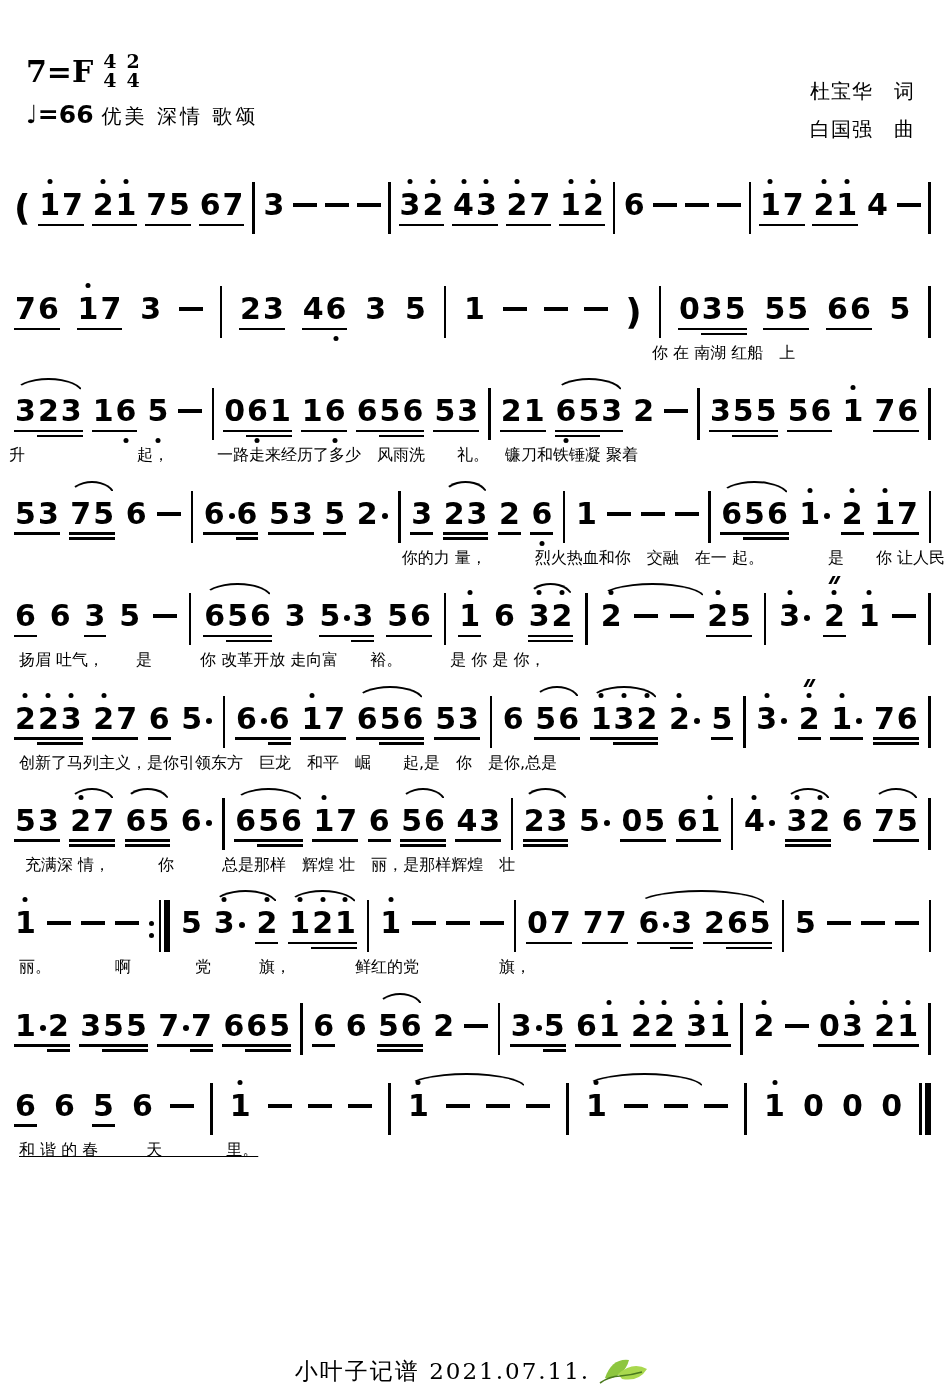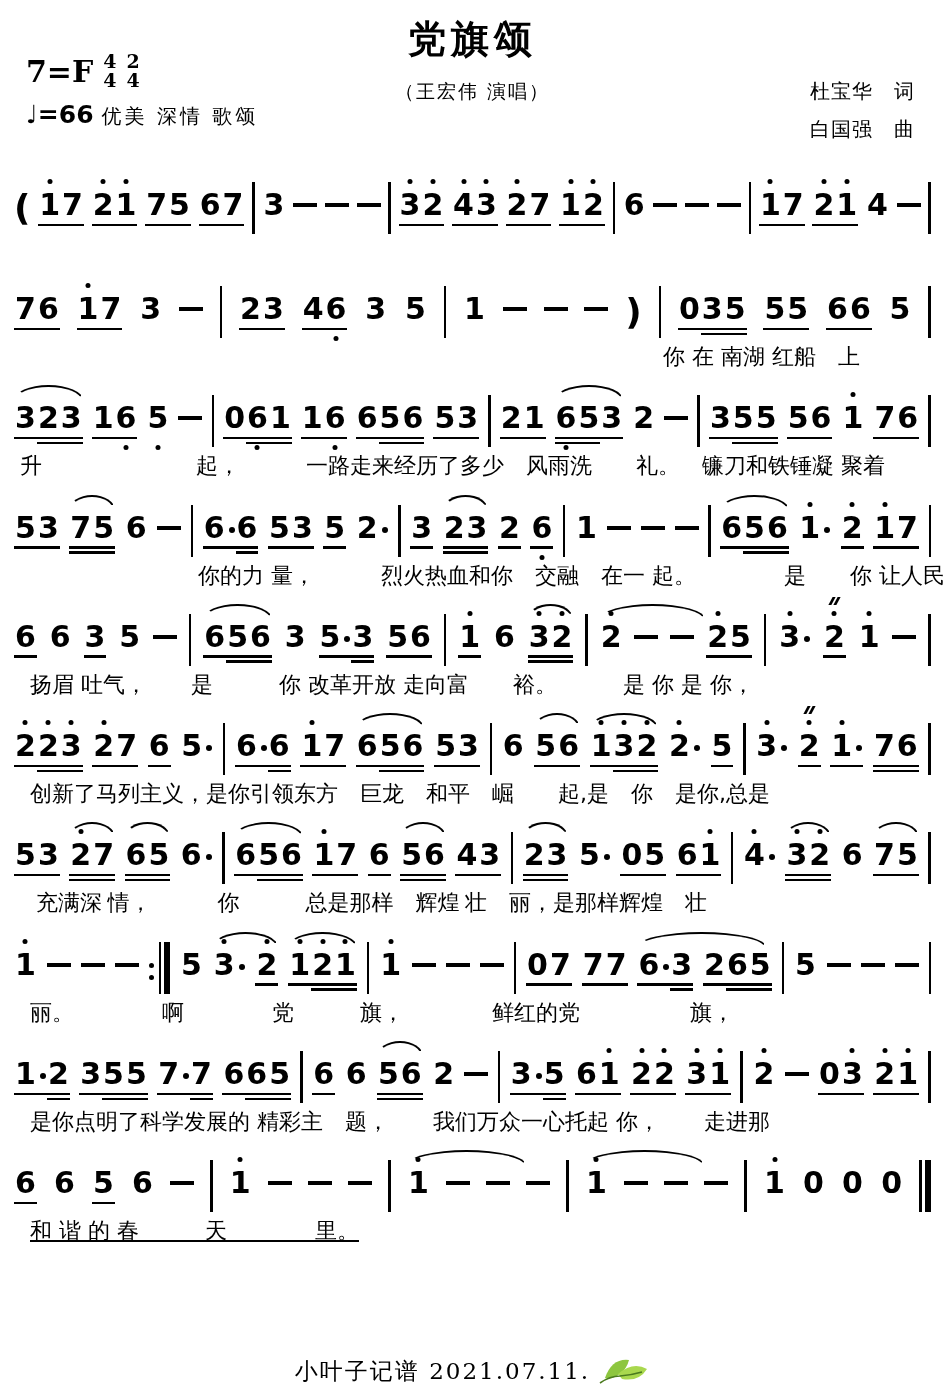--- a/index.html
+++ b/index.html
@@ -36,34 +36,30 @@
   .orn i{display:block;width:2.5px;height:8px;background:#000;transform:skewX(-28deg);}
   .aug{display:inline-block;width:6px;height:6px;border-radius:50%;background:#000;margin-left:4px;margin-bottom:10px;}
   .arc{position:absolute;top:8px;left:0;height:15px;border:2.5px solid transparent;border-top:2.5px solid #000;border-radius:50%/100% 100% 0 0;pointer-events:none;box-sizing:border-box;}
   .dash{width:24px;height:4px;background:#000;margin-bottom:35px;}
   .bline{display:inline-block;width:2.5px;height:52px;background:#000;margin-bottom:8px;}
   .thick{width:6px;}
   .paren{font-size:36px;font-weight:700;line-height:1;margin-bottom:16px;}
   .rep{display:inline-flex;align-items:flex-end;gap:3px;}
   .repdots{display:inline-flex;flex-direction:column;gap:7px;margin-bottom:22px;margin-right:2px;}
   .repdots i{width:5px;height:5px;border-radius:50%;background:#000;}
-  .lyrics{font-size:22px;white-space:pre;line-height:1.15;margin:-2px 0 8px 15px;}
+  .lyrics{font-size:16px;white-space:pre;line-height:1.15;margin:-2px 0 8px 4px;}
   .noly{height:24px;}
   
   .footer{position:absolute;left:0;bottom:8px;width:100%;display:flex;justify-content:center;align-items:center;gap:8px;}
   .credit{font-size:23px;font-family:"DejaVu Serif","Liberation Serif",serif;letter-spacing:2px;}
 </style>
 </head>
 <body>
 
 <div class="header">
-  <div class="h-center">
-    <div class="title">党旗颂</div>
-    <div class="subtitle">（王宏伟 演唱）</div>
-  </div>
   <div class="h-left">
     <div class="keyrow">
       <span class="key">7=F</span>
       <span class="frac">
         <span>4</span>
         <span>4</span>
       </span>
       <span class="frac">
         <span>2</span>
         <span>4</span>
@@ -942,21 +938,21 @@
           <i class="arc" style="width: 100%;"></i>
           <span class="dg u1">
             <span class="num">7</span>
           </span>
           <span class="dg u1">
             <span class="num">5</span>
           </span>
         </span>
         <span class="bline"></span>
       </div>
-      <div class="lyrics" style="padding-left: 21px; font-family: Liberation Serif, serif;">充满深 情，　　　你　　　总是那样　辉煌 壮　丽，是那样辉煌　壮</div>
+      <div class="lyrics" style="padding-left: 21px;">充满深 情，　　　你　　　总是那样　辉煌 壮　丽，是那样辉煌　壮</div>
     </div>
     <div class="line">
       <div class="notes-row">
         <span class="cell">
           <span class="dg">
             <span class="num">1<i class="hidot"></i></span>
           </span>
         </span>
         <span class="dash"></span>
         <span class="dash"></span>
@@ -1178,21 +1174,20 @@
         <span class="cell">
           <span class="dg u1">
             <span class="num">2<i class="hidot"></i></span>
           </span>
           <span class="dg u1">
             <span class="num">1<i class="hidot"></i></span>
           </span>
         </span>
         <span class="bline"></span>
       </div>
-      <div class="lyrics" style="padding-left: 15px;">是你点明了科学发展的 精彩主　题，　　我们万众一心托起 你，　　走进那</div>
     </div>
     <div class="line">
       <div class="notes-row">
         <span class="cell">
           <span class="dg u1">
             <span class="num">6</span>
           </span>
         </span>
         <span class="cell">
           <span class="dg">

